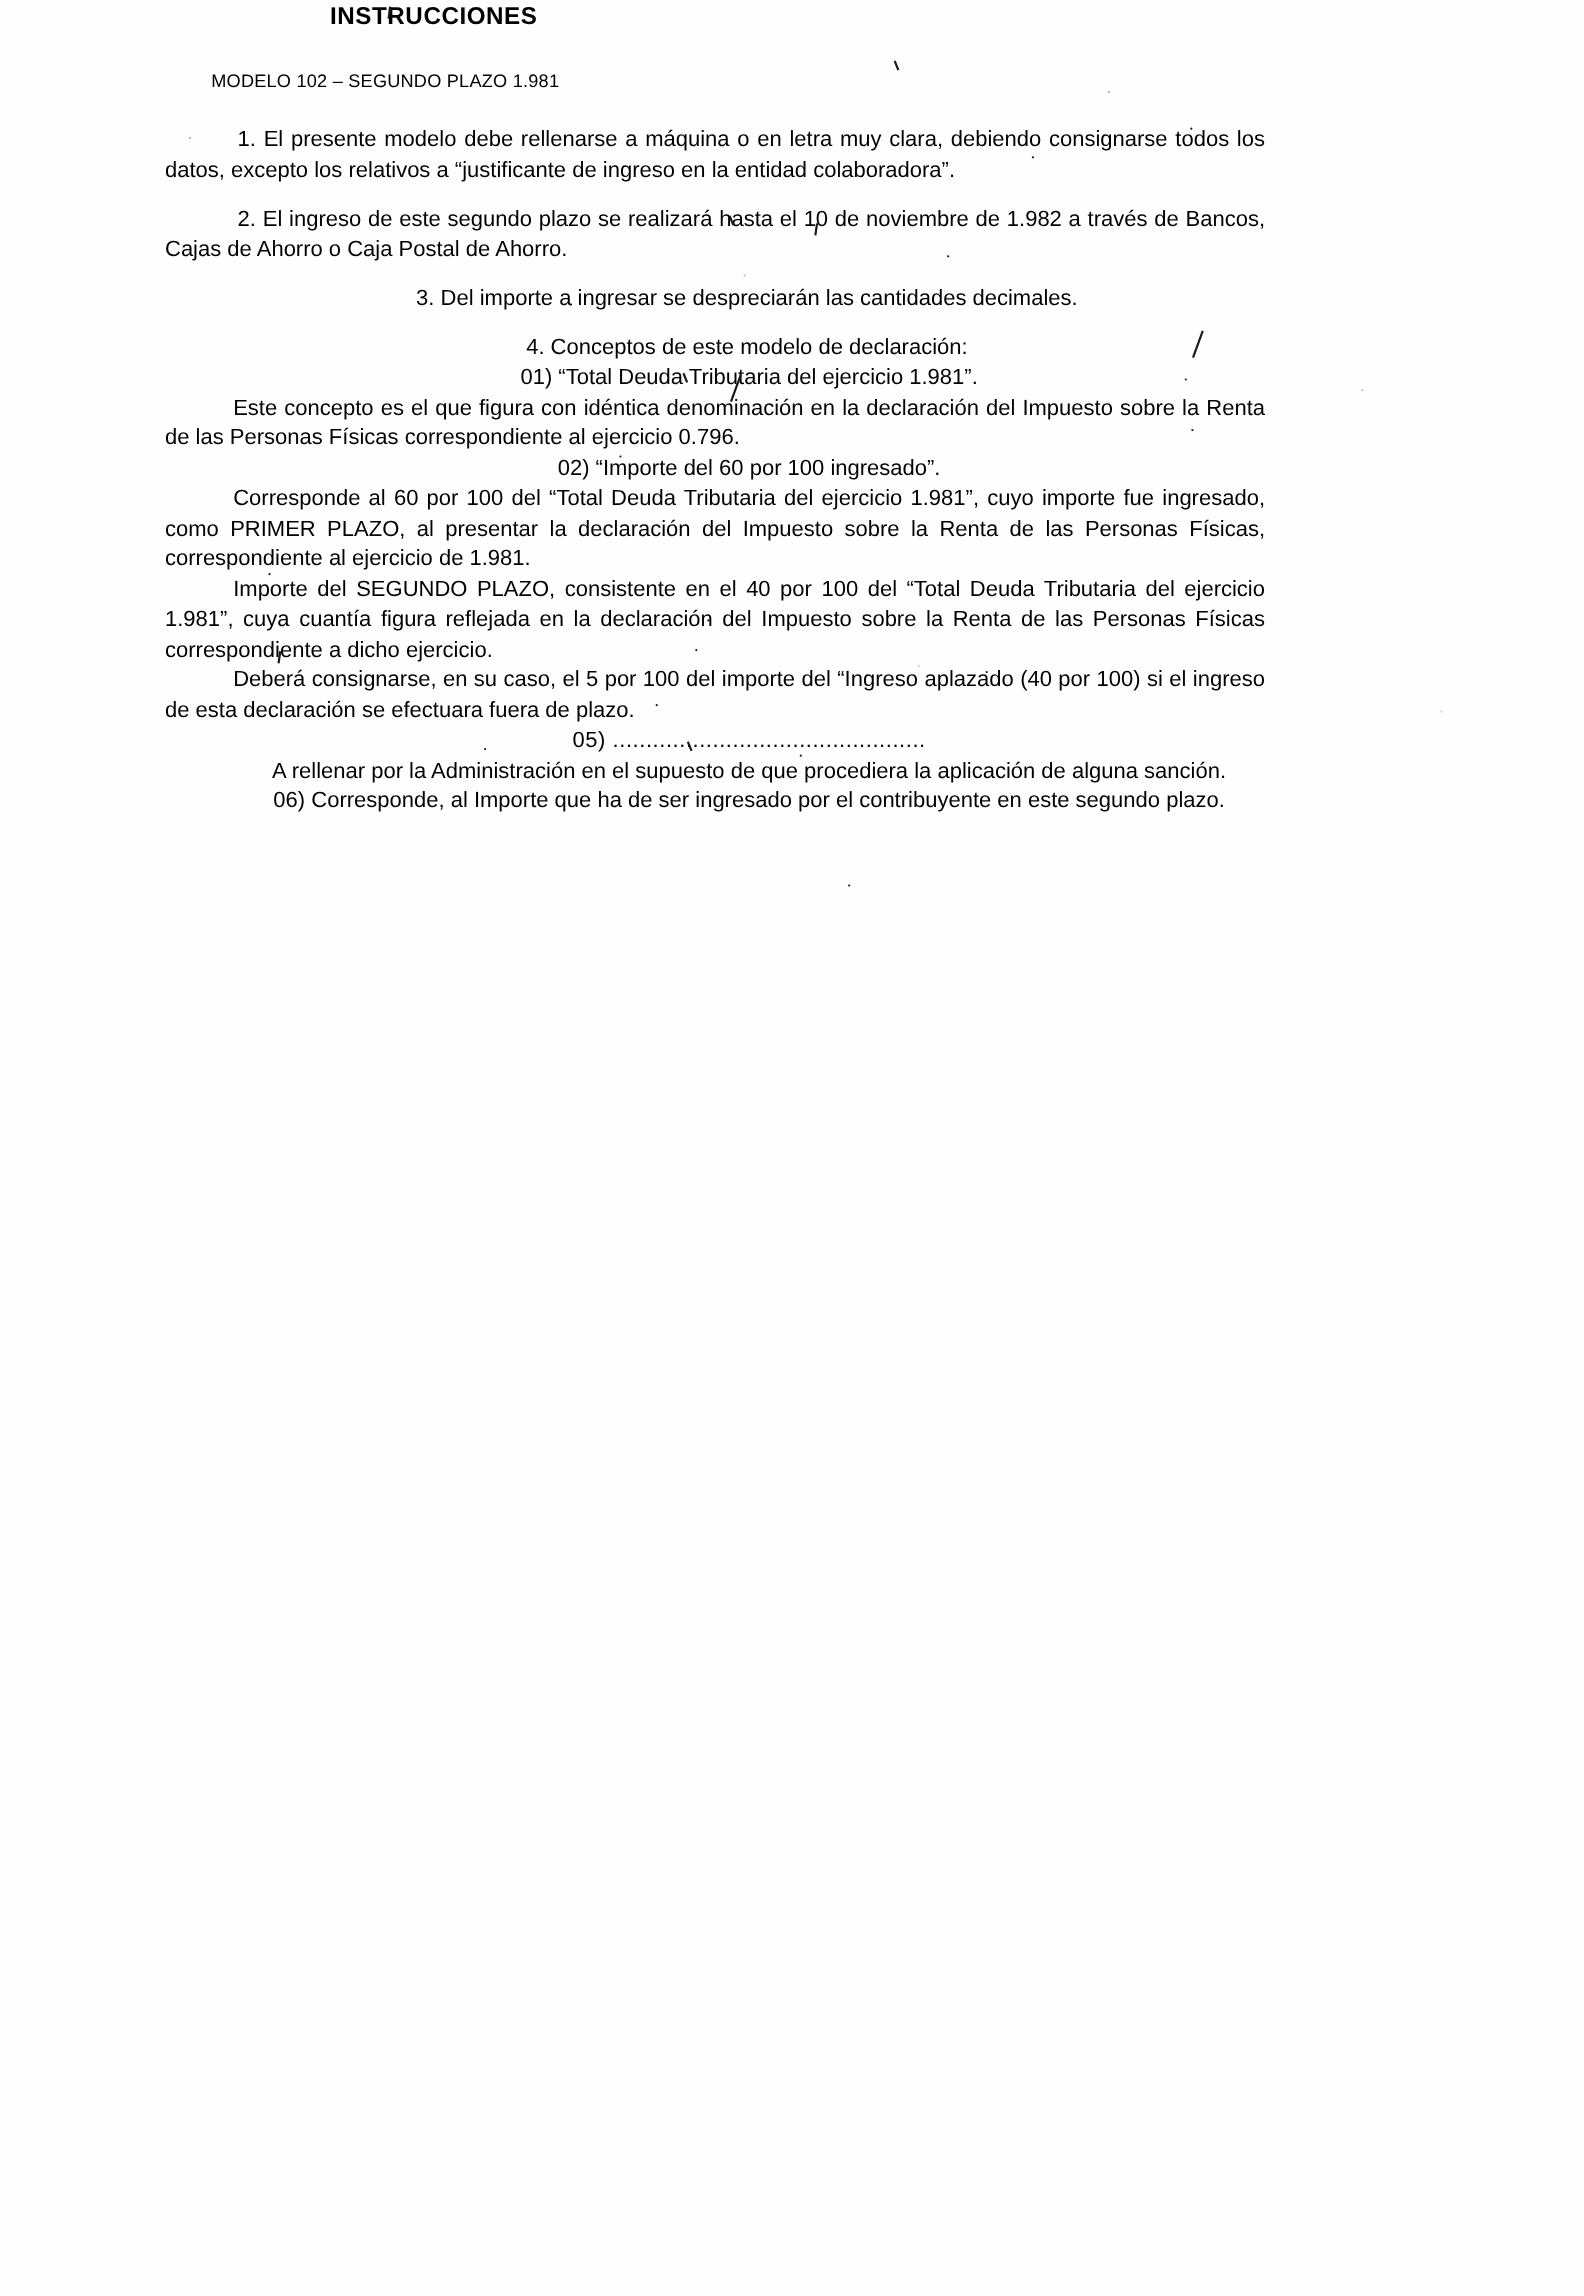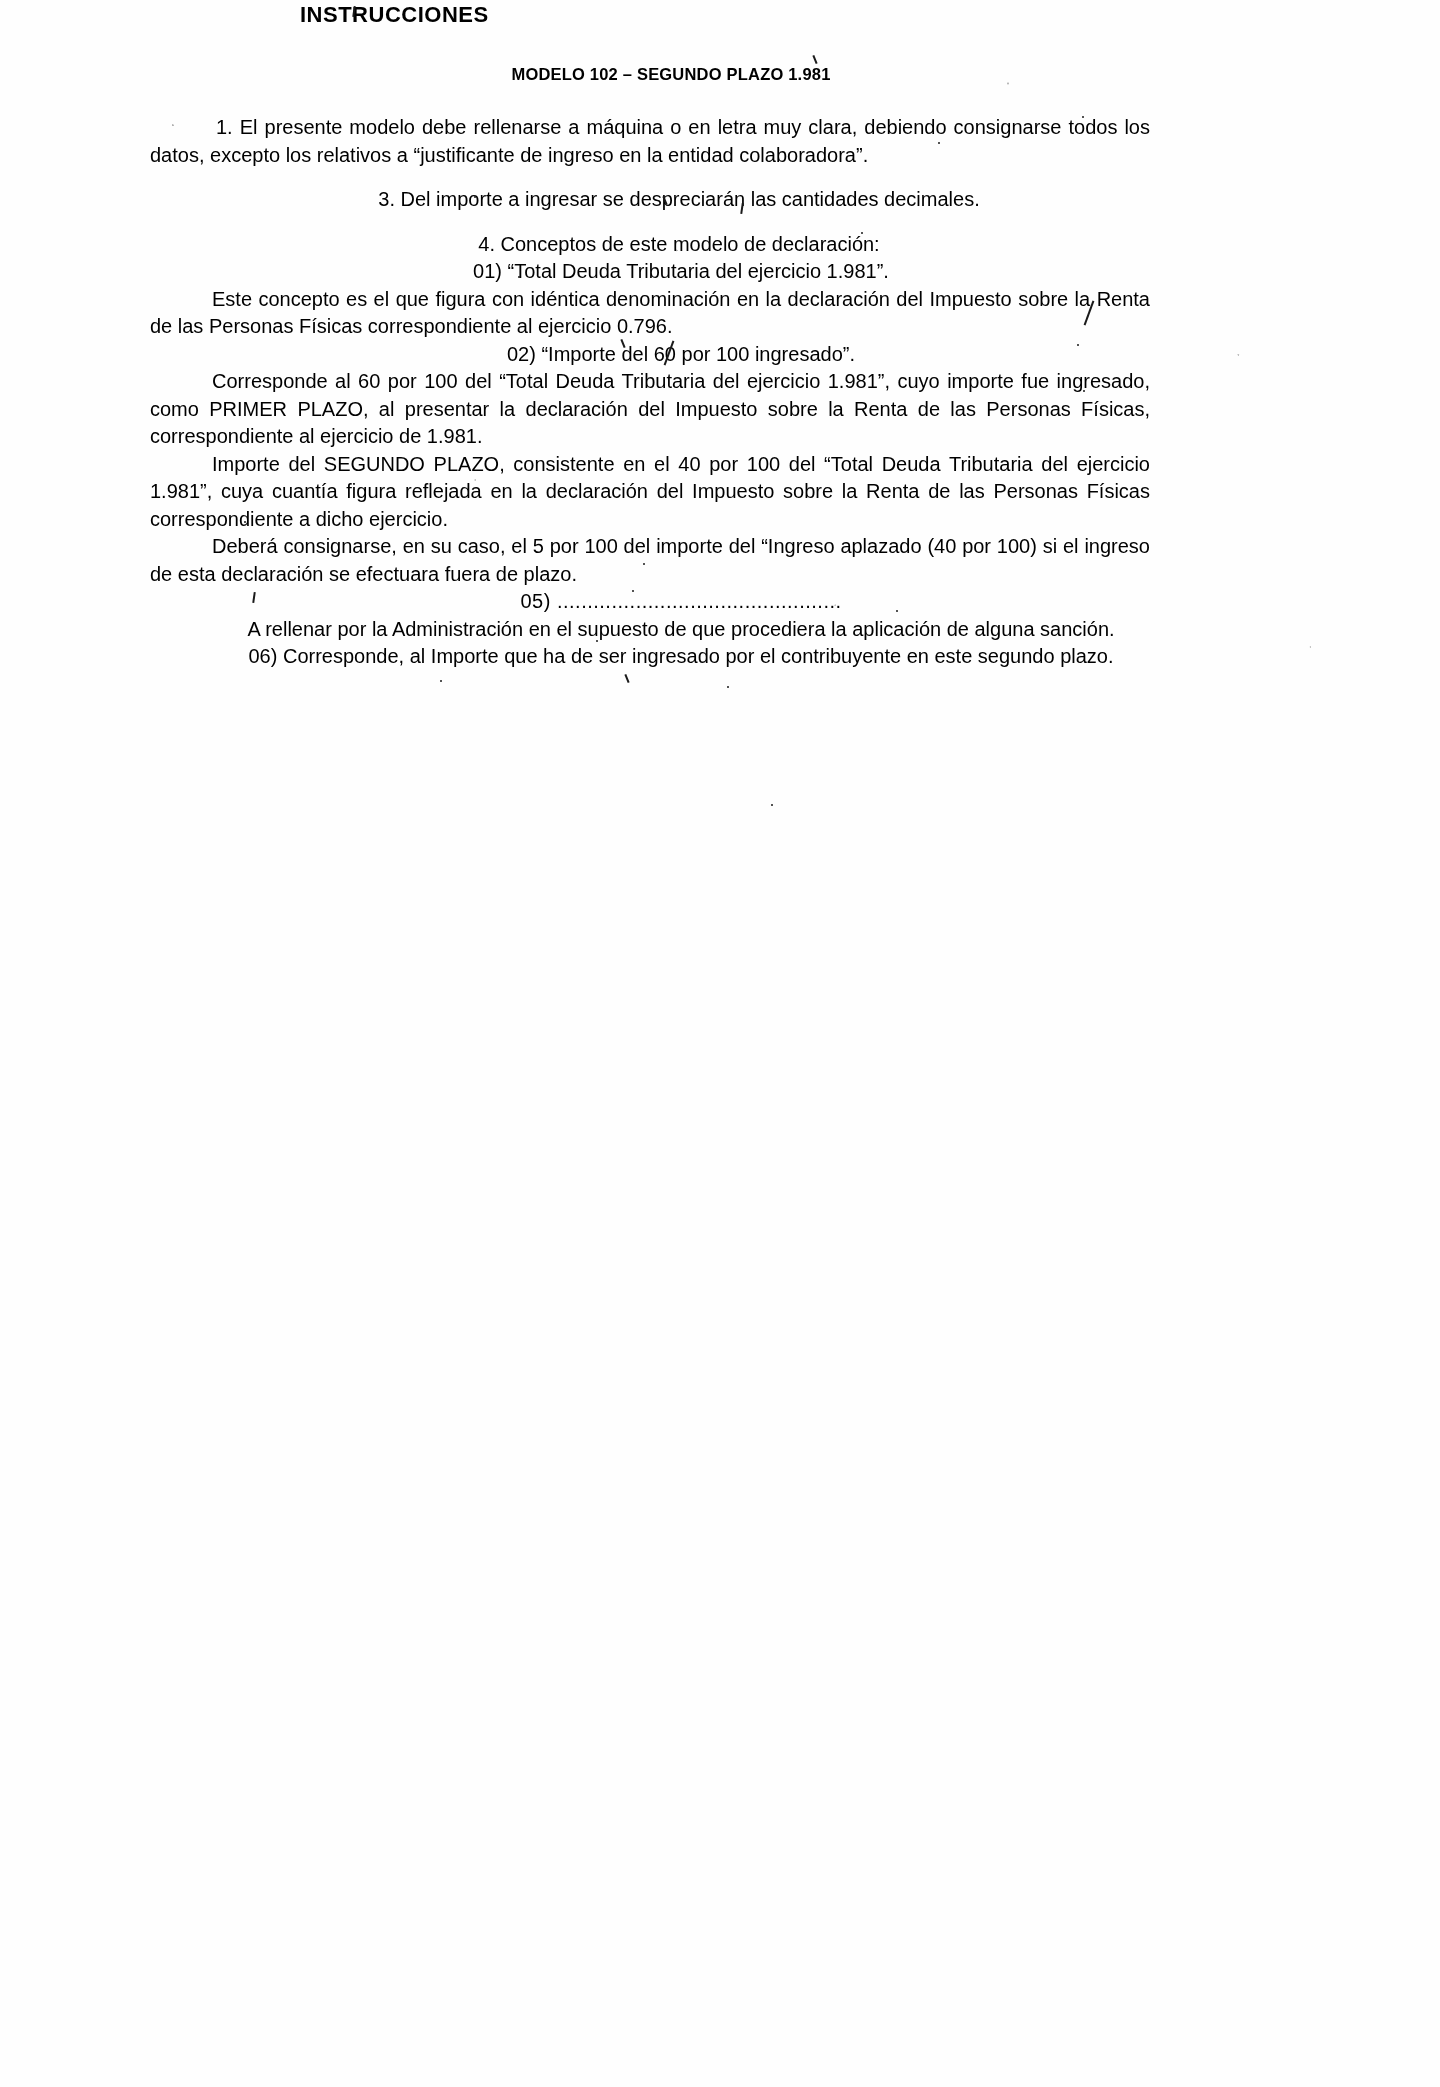--- a/index.html
+++ b/index.html
@@ -50,23 +50,23 @@
   
   .doc-title {
     font-size: 22px;
     font-weight: bold;
     letter-spacing: .5px;
     margin: 0;
     padding-top: 2px;
     padding-left: 150px;
   }
   .doc-subtitle {
-    text-align: center;
+    text-align: left;
     font-size: 16.5px;
-    font-weight: bold;
+    font-weight: normal;
     letter-spacing: .2px;
     margin: 0;
     padding-top: 37px;
     padding-left: 42px;
   }
 
   
   .body-block {
     margin-top: 30px;
     font-size: 20px;
@@ -132,20 +132,21 @@
   <div class="content">
 
     <h1 class="doc-title" id="title-el">INSTRUCCIONES</h1>
 
     <h2 class="doc-subtitle" id="subtitle-el">MODELO 102 – SEGUNDO PLAZO 1.981</h2>
 
     <div class="body-block">
 
       <p class="para first-indent gap">1. El presente modelo debe rellenarse a máquina o en letra muy clara, debiendo consignarse todos los datos, excepto los relativos a “justificante de ingreso en la entidad colaboradora”.</p>
 
+      <p class="para first-indent gap">2. El ingreso de este segundo plazo se realizará hasta el 10 de noviembre de 1.982 a través de Bancos, Cajas de Ahorro o Caja Postal de Ahorro.</p>
 
       <p class="para indent-item nojust gap">3. Del importe a ingresar se despreciarán las cantidades decimales.</p>
 
       <p class="para indent-item nojust gap">4. Conceptos de este modelo de declaración:</p>
 
       <p class="para indent-sub nojust">01) “Total Deuda Tributaria del ejercicio 1.981”.</p>
 
       <p class="para indent-sub">Este concepto es el que figura con idéntica denominación en la declaración del Impuesto sobre la Renta de las Personas Físicas correspondiente al ejercicio 0.796.</p>
 
       <p class="para indent-sub nojust">02) “Importe del 60 por 100 ingresado”.</p>

